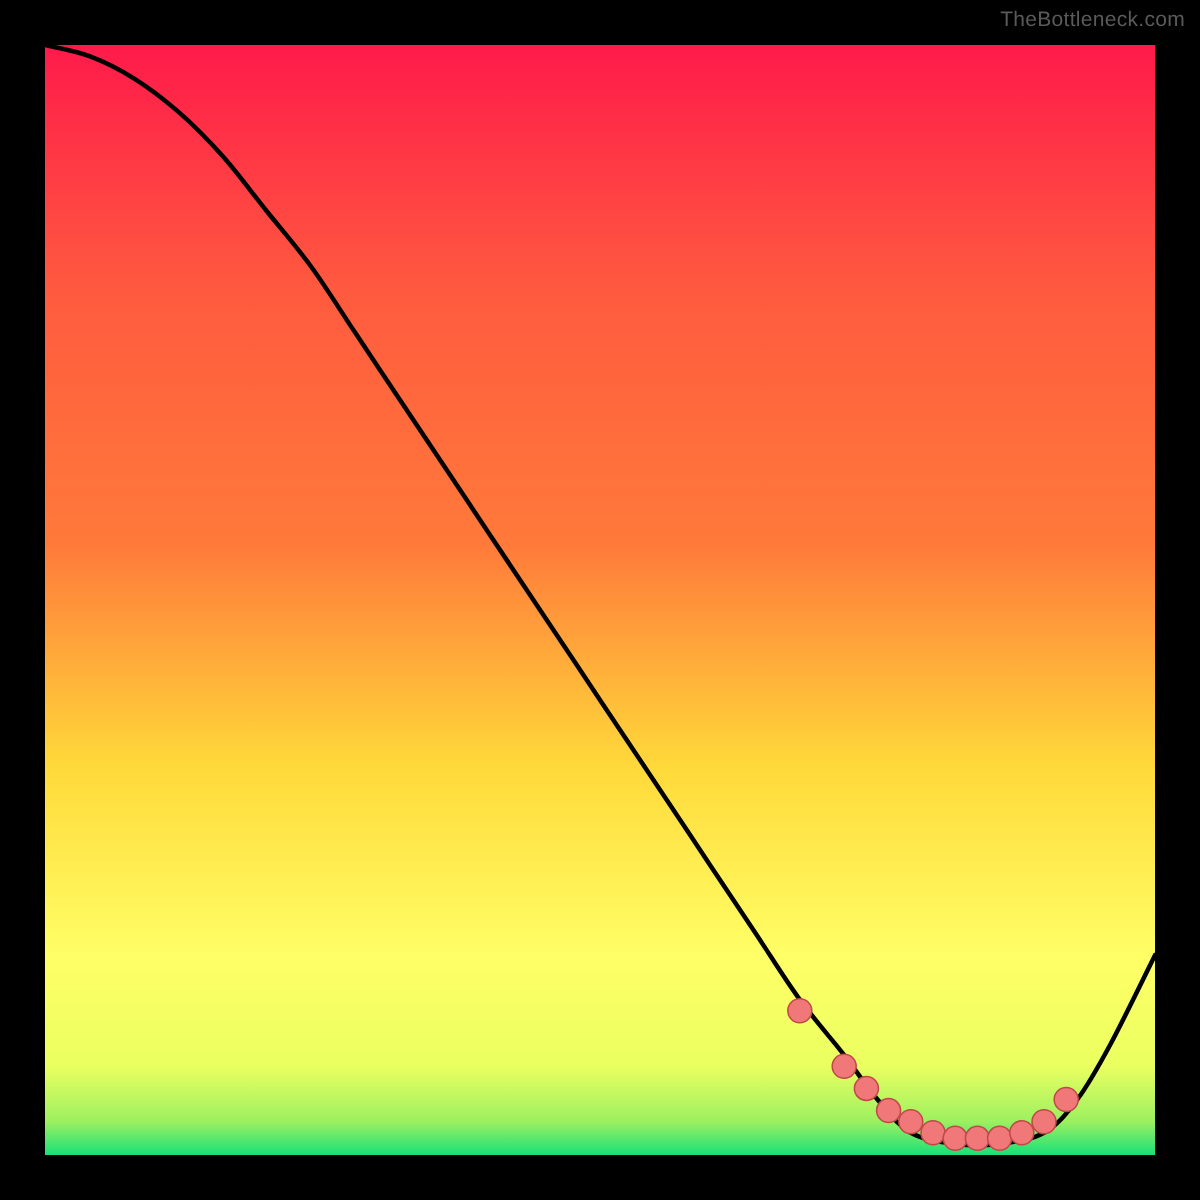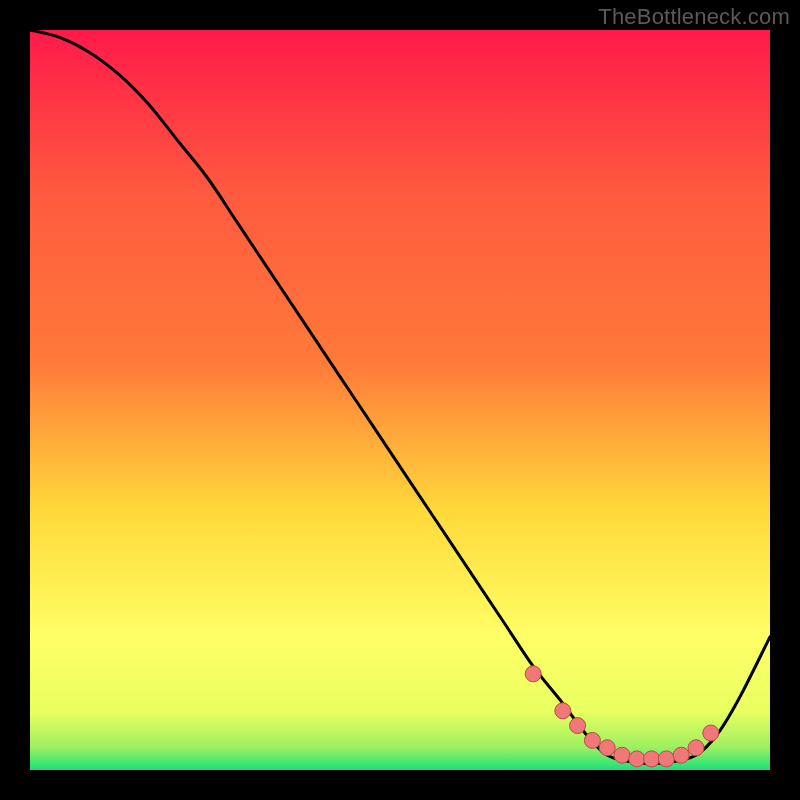--- a/index.html
+++ b/index.html
@@ -15,21 +15,21 @@
     position: relative;
     width: 800px;
     height: 800px;
     background: #000;
   }
   .watermark {
     position: absolute;
     top: 4px;
     right: 10px;
     color: #5a5a5a;
-    font-size: 22px;
+    font-size: 14px;
     font-weight: 500;
     letter-spacing: 0.2px;
     z-index: 20;
   }
   svg.chart {
     position: absolute;
     left: 30px;
     top: 30px;
     width: 740px;
     height: 740px;

